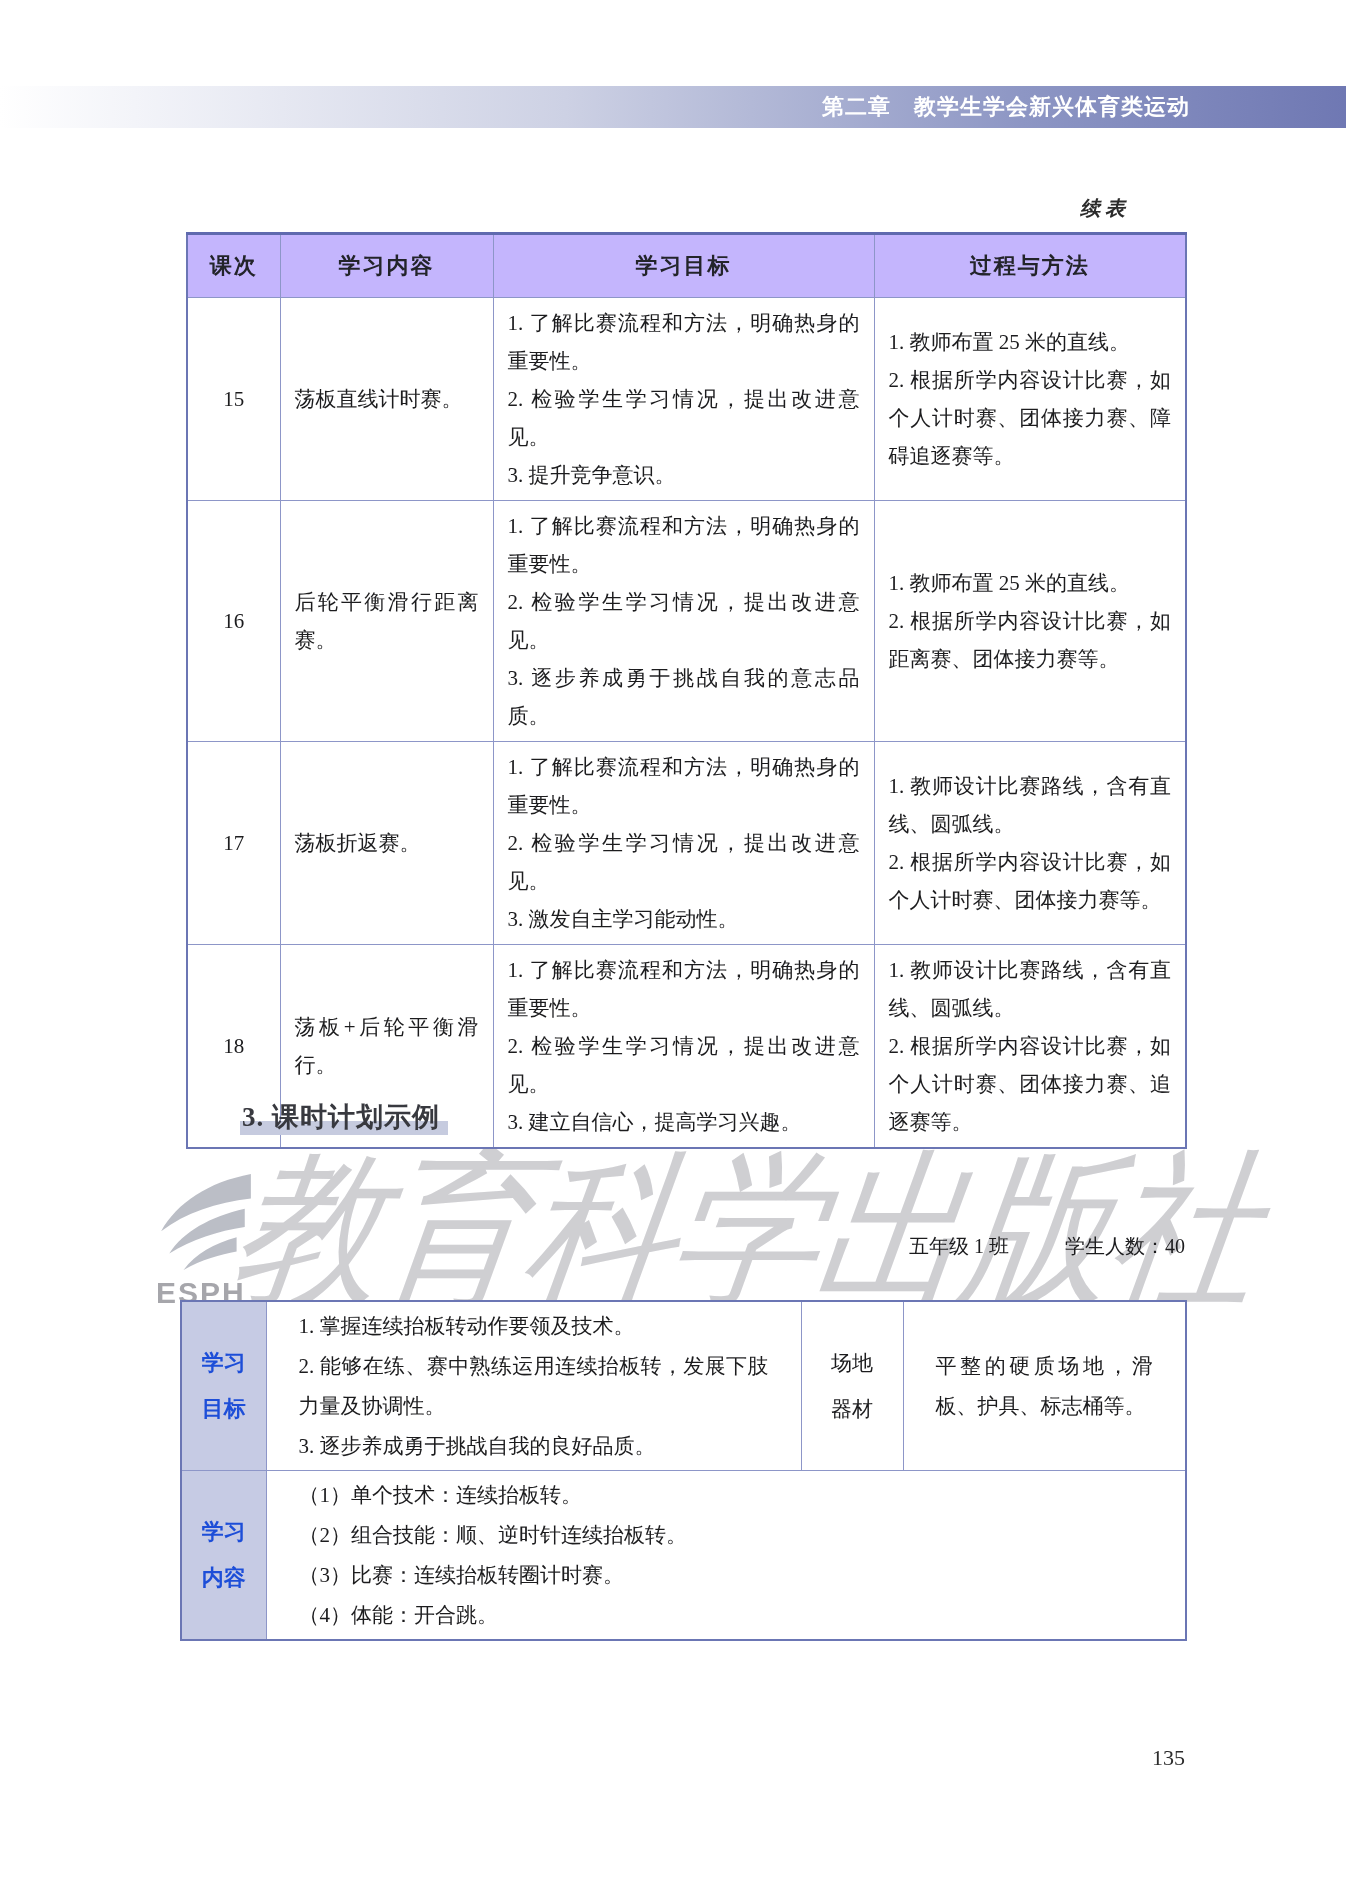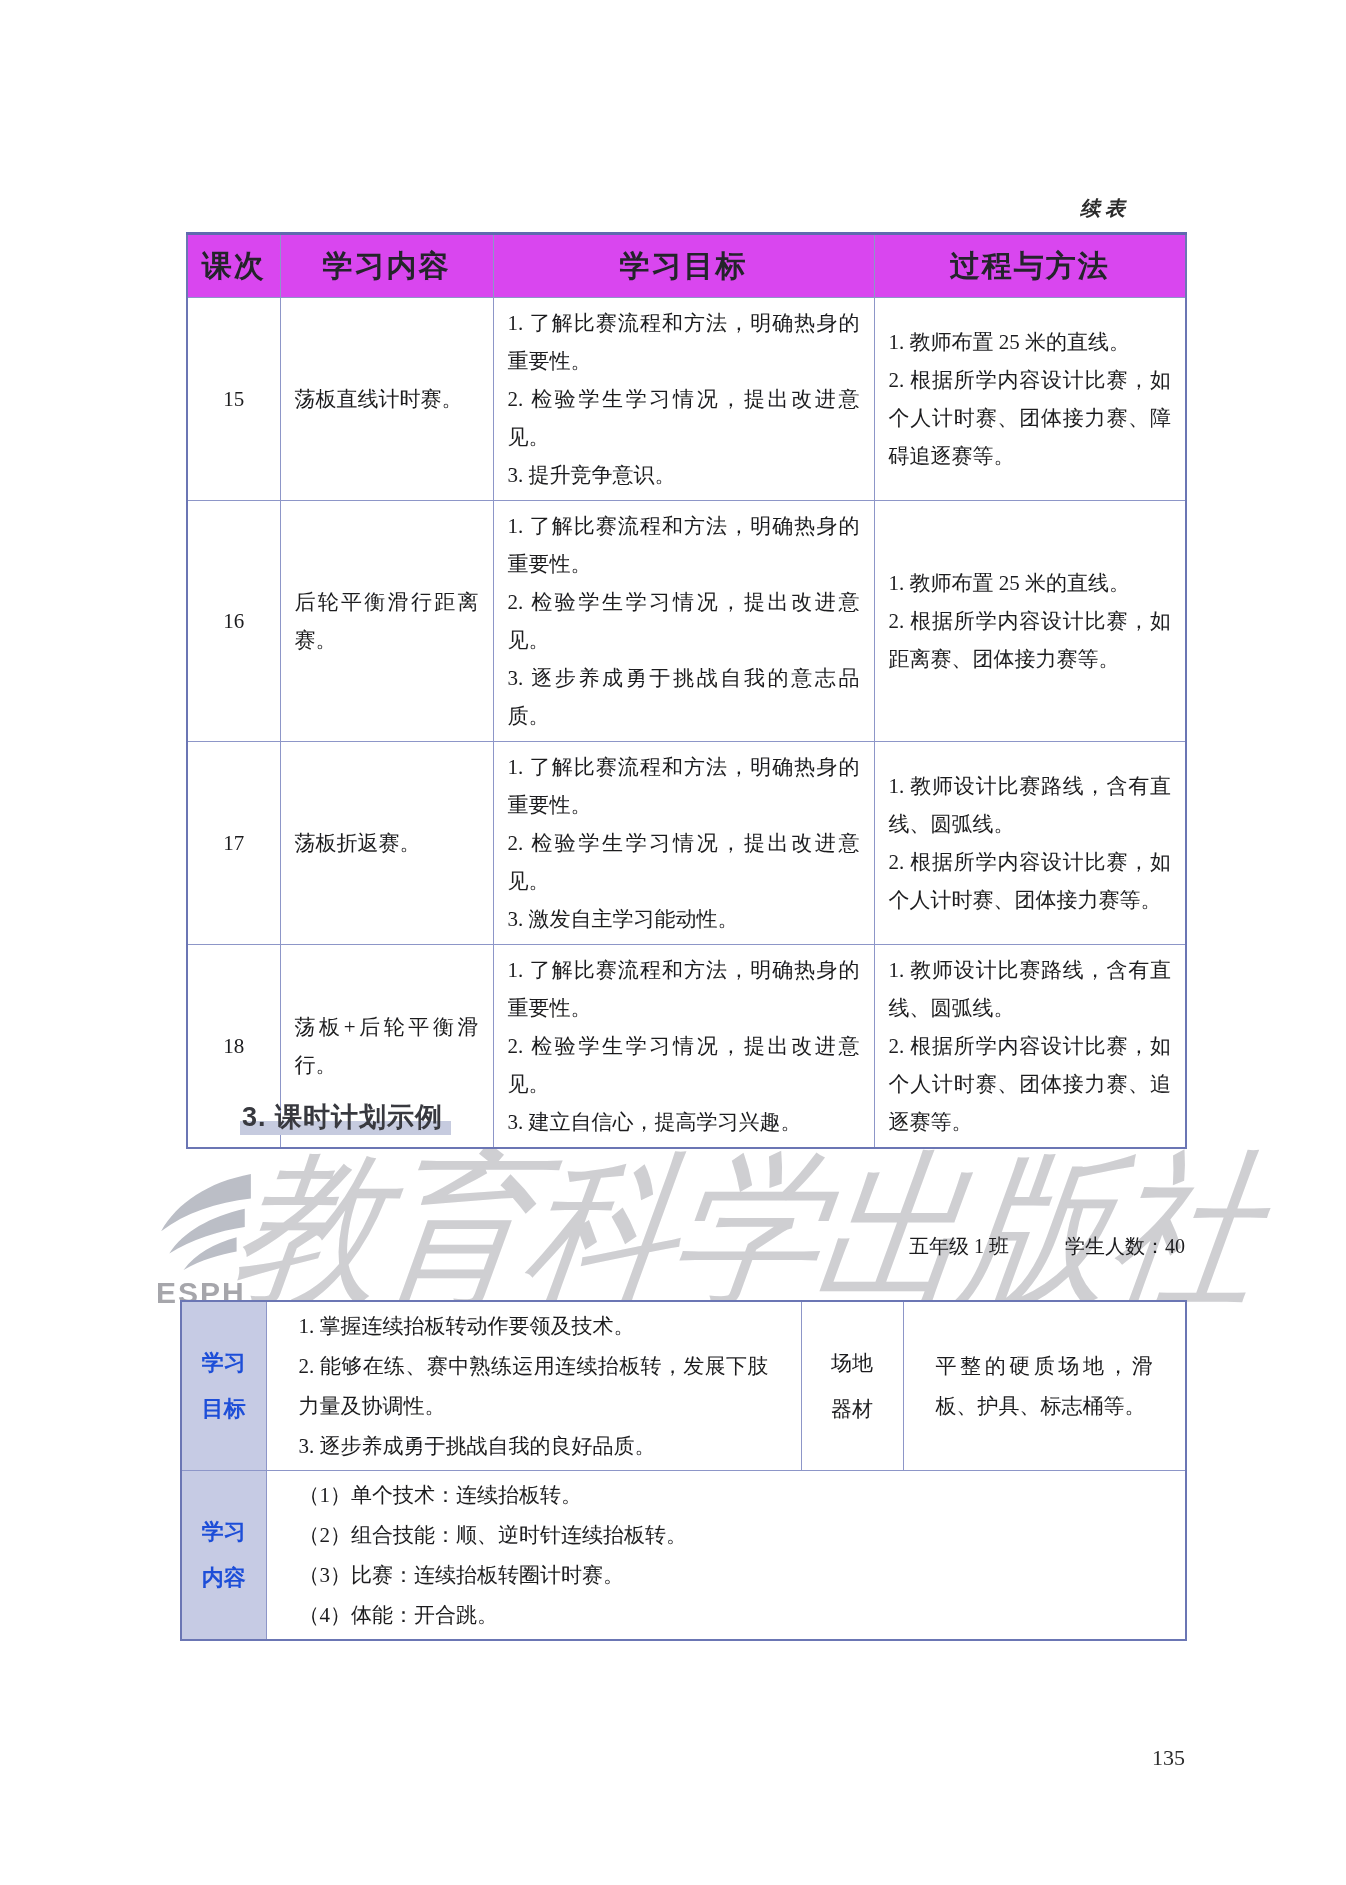--- a/index.html
+++ b/index.html
@@ -26,36 +26,36 @@
   }
 
   
   table { border-collapse:collapse; table-layout:fixed; }
   .t1 {
     position:absolute; top:232px; left:186px; width:999px; font-size:21px;
     border:2px solid #6b76b4; border-top:3px solid #5f6aae; background:#fff;
   }
   .t1 th, .t1 td { border:1px solid #8d96c8; }
   .t1 thead th {
-    background:#d946ef; font-family:"Liberation Sans","DejaVu Sans",sans-serif;
-    font-weight:bold; font-size:30px; height:60px; color:#23242a; letter-spacing:2px;
+    background:#c4b5fd; font-family:"Liberation Sans","DejaVu Sans",sans-serif;
+    font-weight:bold; font-size:22px; height:60px; color:#23242a; letter-spacing:2px;
   }
   .t1 tbody tr { height:200px; }
   .t1 td { padding:6px 14px; vertical-align:middle; line-height:38px; }
   .t1 td.num { text-align:center; padding:6px 4px; }
   .multiline { white-space:pre-line; }
   .just { text-align:justify; }
 
   
   .sec-heading {
     position:absolute; top:1099px; left:240px; z-index:2;
     font-family:"Liberation Sans","DejaVu Sans",sans-serif; font-weight:bold;
     font-size:27px; color:#38393f; letter-spacing:1px;
   }
-  .sec-heading .hl { background:linear-gradient(transparent 58%, #c6cbdf 58%); padding:0 8px 3px 2px; }
+  .sec-heading .hl { background:linear-gradient(transparent 58%, #c6cbdf 58%); padding:0 8px 3px 2px;font-family:Liberation Serif, serif; }
   .para { position:absolute; top:1149px; left:207px; font-size:22px; z-index:2; color:#1c1c1e; }
 
   
   .wm-text {
     position:absolute; top:1120px; left:250px; z-index:0; white-space:nowrap;
     font-size:150px; font-style:italic; color:#c7c7cb; letter-spacing:-4px;
     transform:skewX(-8deg) scaleY(1.12); transform-origin:left top; opacity:.85;
   }
   .wm-logo { position:absolute; top:1172px; left:156px; z-index:0; opacity:.9; }
   .wm-esph {
@@ -90,20 +90,23 @@
   .t2 tr.r3 { height:88px; }
   .t2 tr.r3 td { line-height:38px; }
 
   .page-num { position:absolute; top:1745px; right:161px; font-size:22px; color:#2c2c2c; }
 </style>
 </head>
 <body>
 
 <div class="page">
 
+  <div class="chapter-band">
+    <div class="txt">第二章　教学生学会新兴体育类运动</div>
+  </div>
 
   <div class="continued">续表</div>
 
   <div class="wm-text">教育科学出版社</div>
   <div class="wm-logo">
     <svg width="100" height="102" viewBox="0 0 96 100" xmlns="http://www.w3.org/2000/svg">
       <path d="M92 2 C 50 10, 20 30, 4 58 C 28 40, 58 30, 92 26 Z" fill="#b4b7c0"></path>
       <path d="M86 36 C 52 44, 26 58, 12 80 C 34 66, 60 58, 86 54 Z" fill="#b4b7c0"></path>
       <path d="M78 64 C 56 70, 38 80, 26 96 C 44 86, 62 81, 78 78 Z" fill="#b4b7c0"></path>
     </svg>

